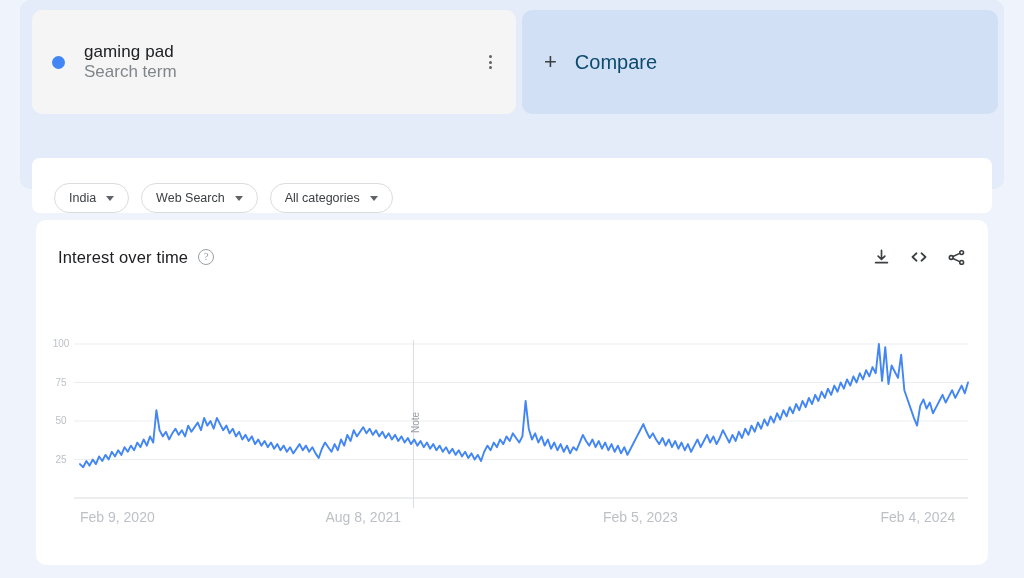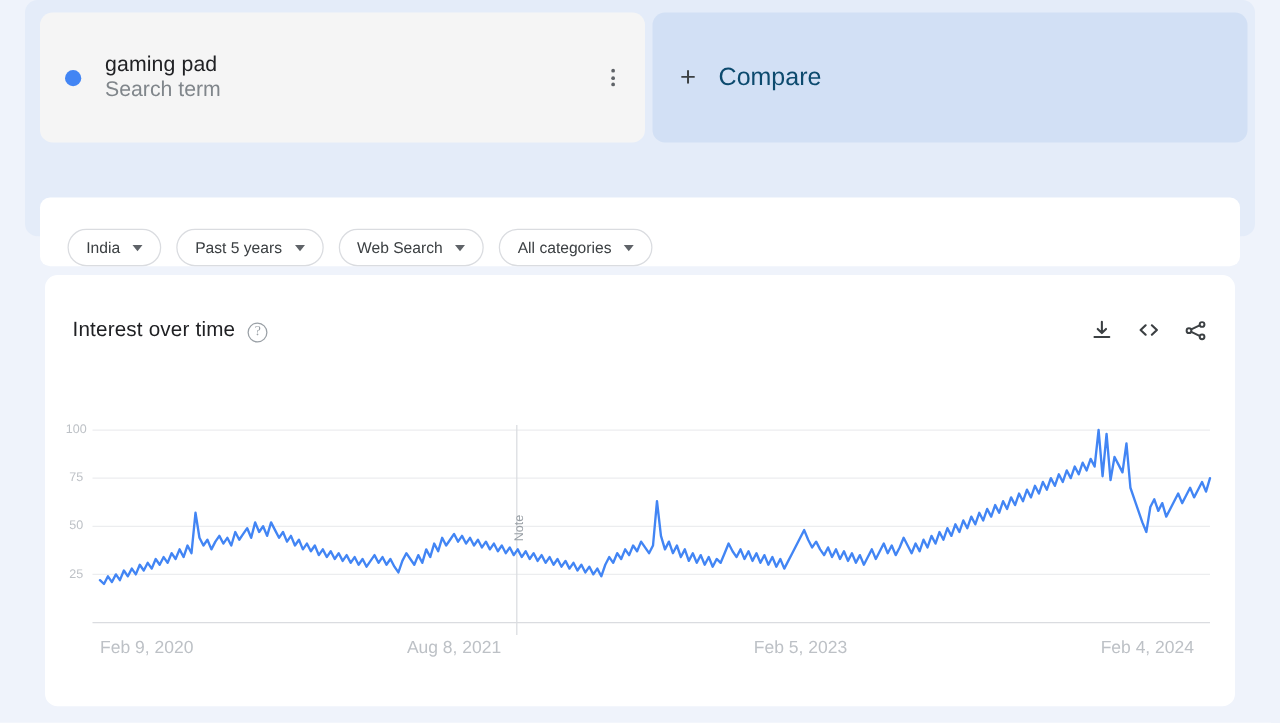--- a/index.html
+++ b/index.html
@@ -94,21 +94,21 @@
   
   .chart-card {
     position: absolute; left: 36px; top: 220px;
     width: 952px; height: 345px;
     background: #fff;
     border-radius: 10px;
   }
   .chart-head {
     position: absolute; left: 22px; top: 20px;
     right: 22px; height: 34px;
-    display: flex; align-items: flex-end;
+    display: flex; align-items: center;
   }
   .chart-title { font-size: 16.5px; color: #202124; letter-spacing: .15px; }
   .help-icon {
     width: 16px; height: 16px; margin-left: 10px;
     border: 1.3px solid #9aa0a6; border-radius: 50%;
     color: #9aa0a6; font-size: 11px; line-height: 13.5px;
     text-align: center; font-family: "Liberation Serif", serif;
   }
   .head-actions {
     margin-left: auto; display: flex; align-items: center; gap: 18px;
@@ -157,24 +157,20 @@
       </div>
 
     </div>
 
     <div class="filter-bar">
       <div class="chip">
         <span class="chip-label">India</span>
         <span class="caret"></span>
       </div>
       <div class="chip">
-        <span class="chip-label">Past 5 years</span>
-        <span class="caret"></span>
-      </div>
-      <div class="chip">
         <span class="chip-label">Web Search</span>
         <span class="caret"></span>
       </div>
       <div class="chip">
         <span class="chip-label">All categories</span>
         <span class="caret"></span>
       </div>
     </div>
 
   </div>

